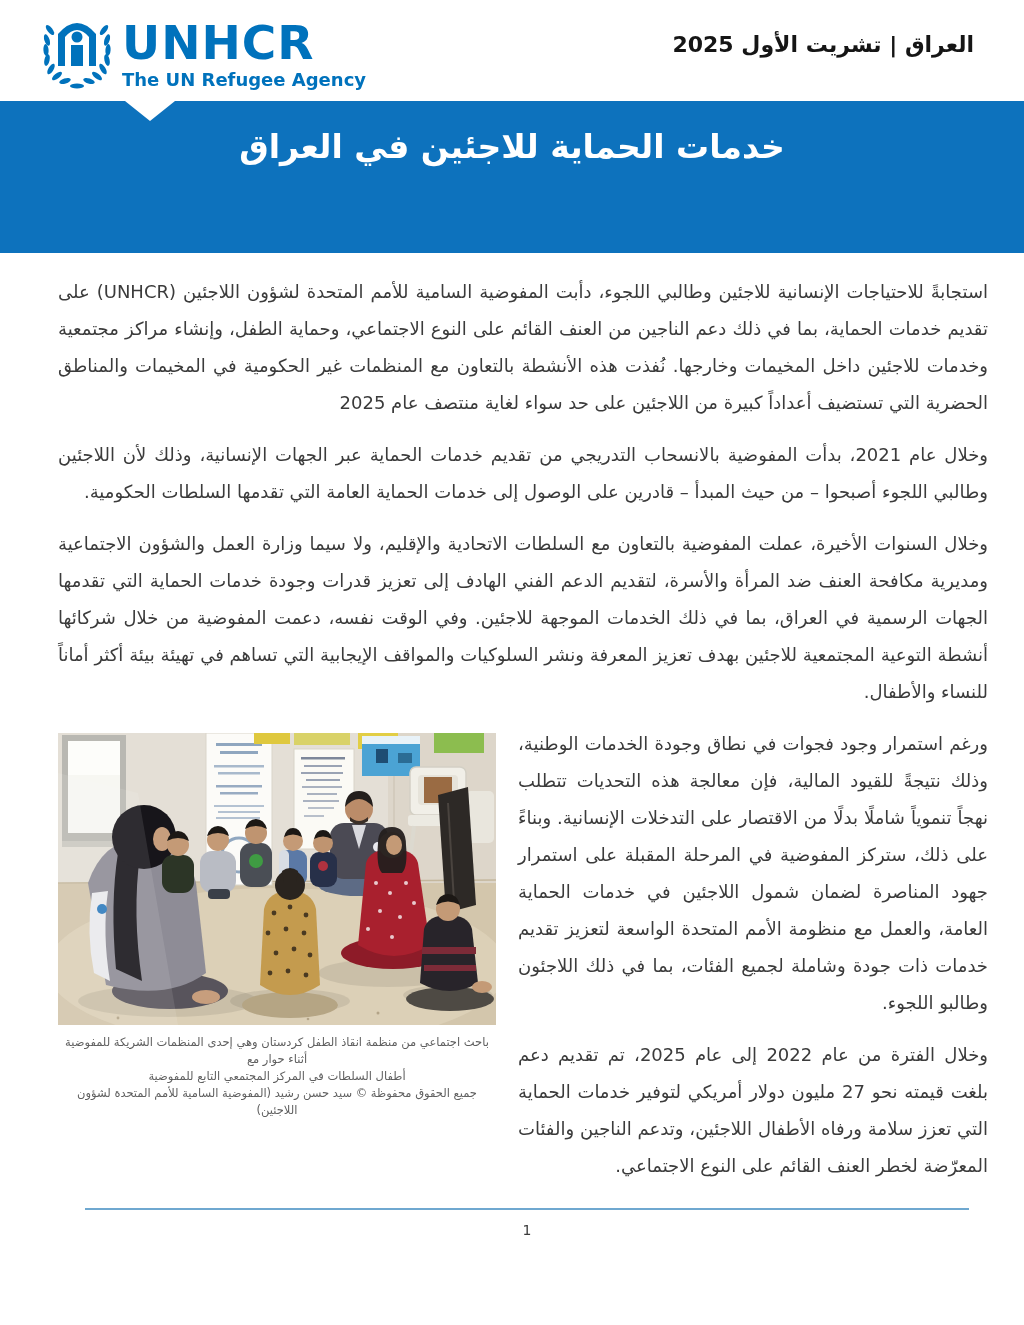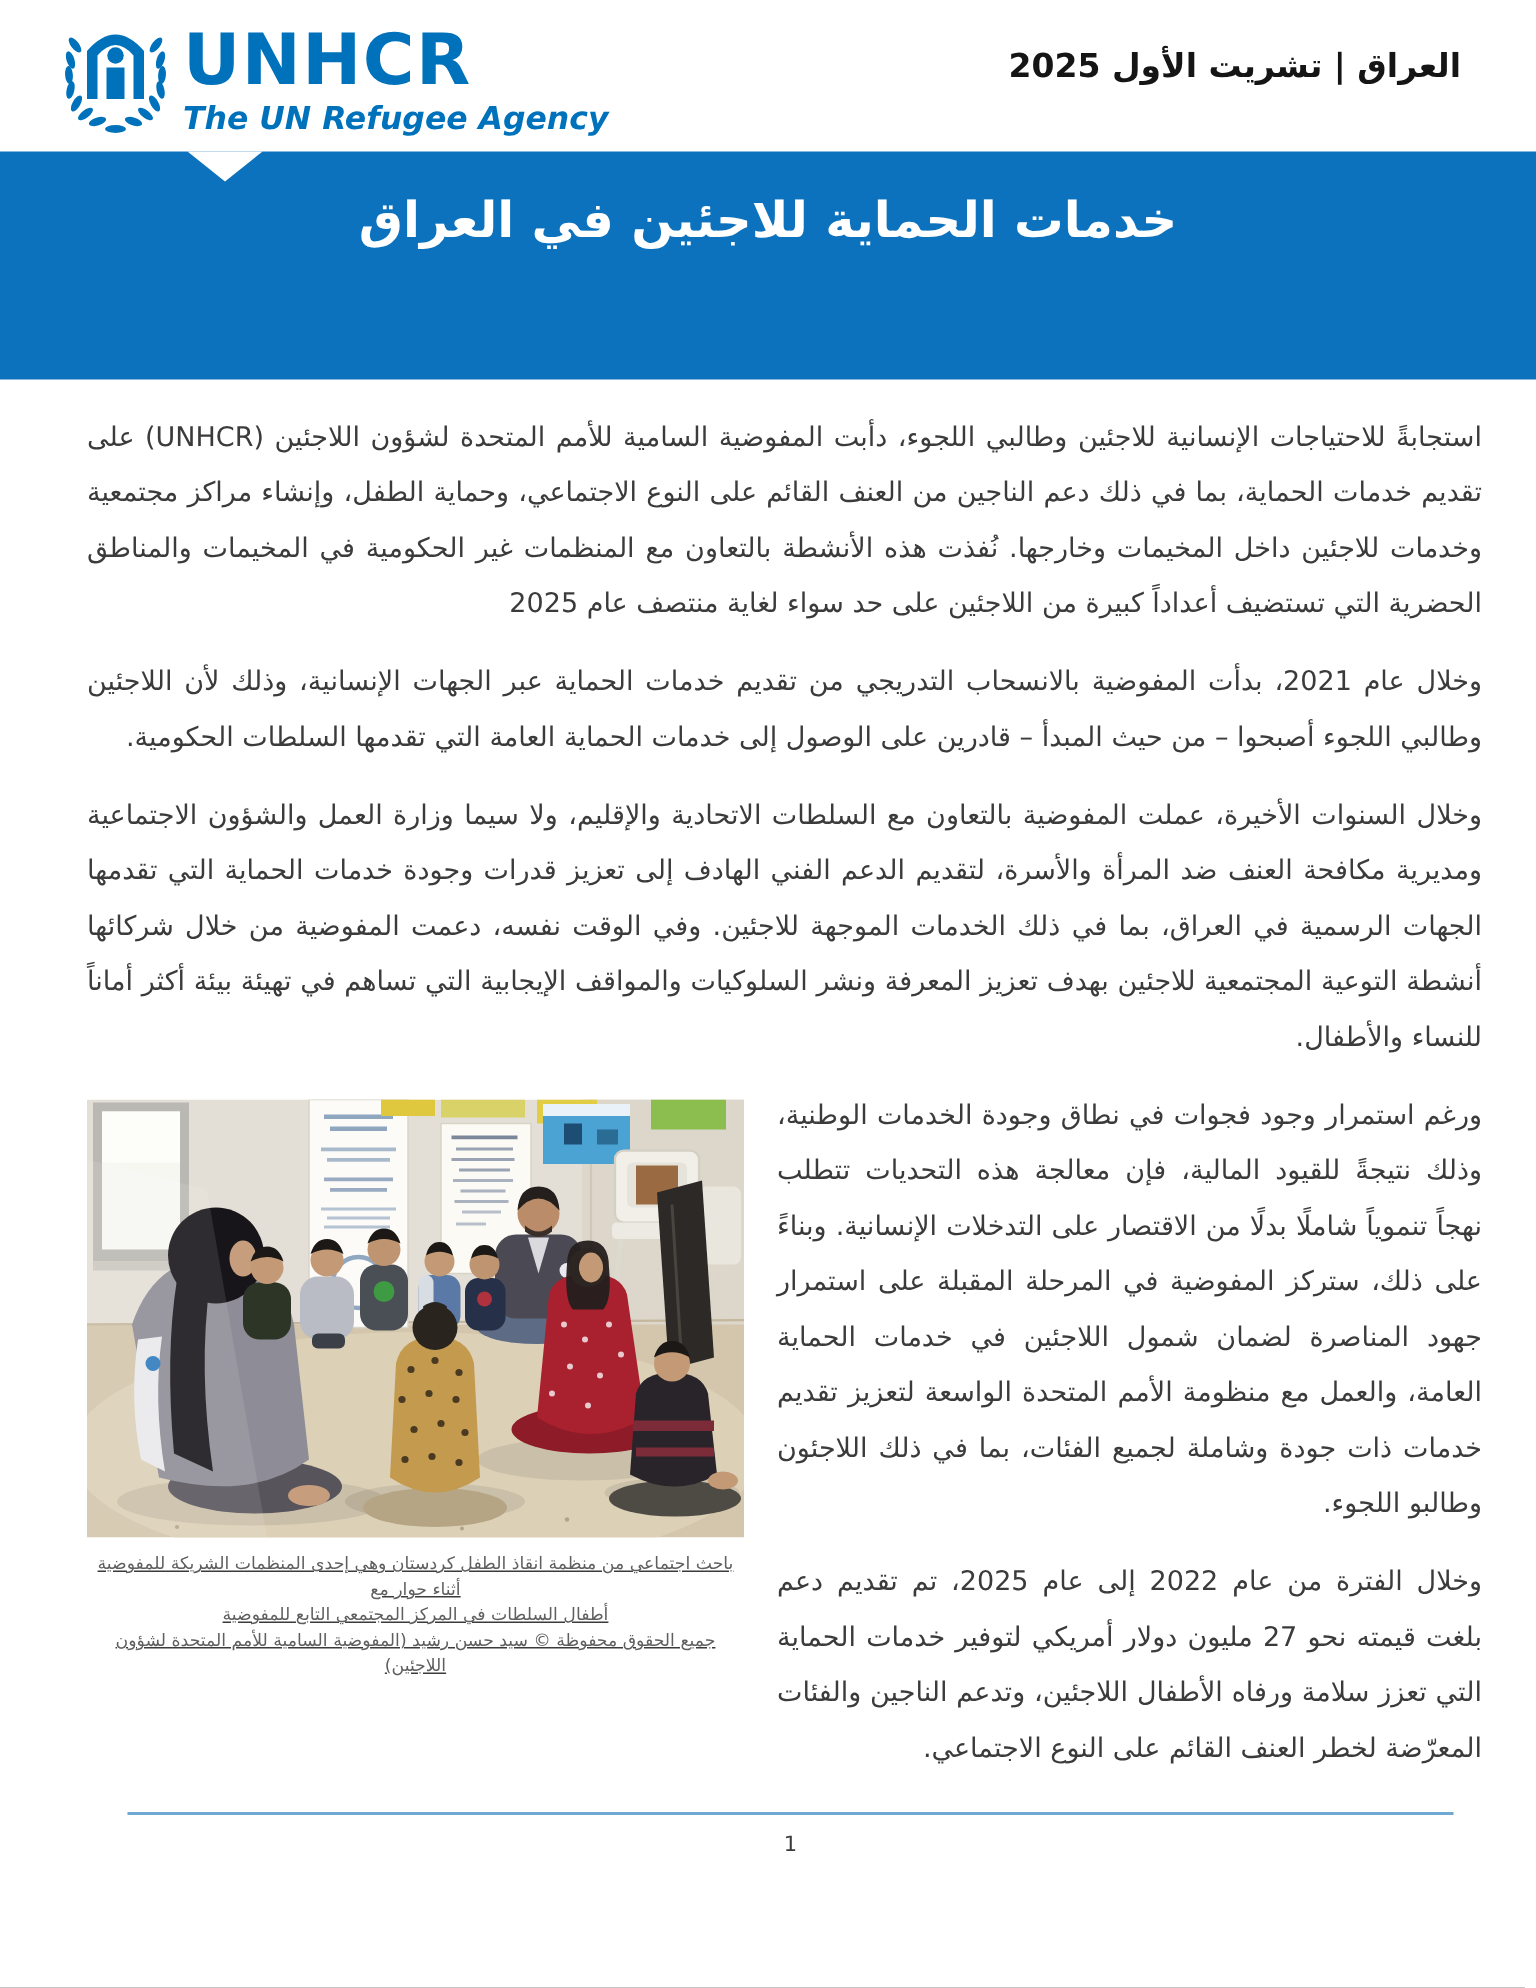--- a/index.html
+++ b/index.html
@@ -15,21 +15,21 @@
   
   .header { position:relative; height:101px; background:#ffffff; }
   .logo-block { position:absolute; left:38px; top:8px; display:flex; align-items:center; }
   .logo-emblem { width:78px; height:84px; }
   .logo-text { margin-left:6px; padding-top:8px; }
   .logo-acronym {
     font-size:47px; font-weight:bold; color:#0072bc;
     letter-spacing:1px; line-height:48px;
     font-family:"DejaVu Sans", sans-serif;
   }
-  .logo-tagline { font-size:21px; font-weight:bold; color:#0072bc; margin-top:2px;font-style:italic; }
+  .logo-tagline { font-size:18px; font-weight:bold; color:#0072bc; margin-top:2px; }
   .edition {
     position:absolute; right:50px; top:32px;
     direction:rtl; font-size:22px; font-weight:bold; color:#151515;
   }
   
   .banner { position:relative; height:152px; background:#0d72bd; }
   .banner-notch {
     position:absolute; top:0; left:125px;
     width:0; height:0;
     border-left:25px solid transparent;
@@ -46,21 +46,20 @@
     font-size:18px; line-height:37px;
     color:#3b3b3b;
     text-align:justify;
   }
   .body-text p { margin-bottom:15px; }
   
   .figure {
     float:left;
     width:438px;
     margin:8px 22px 4px 0;
-    text-decoration:underline;
   }
   .photo-frame { width:438px; height:292px; display:block; }
   .caption {
     direction:rtl;
     margin-top:9px;
     font-size:11.5px; line-height:17px;
     color:#5f5f5f;
     text-align:center;
   }
   

